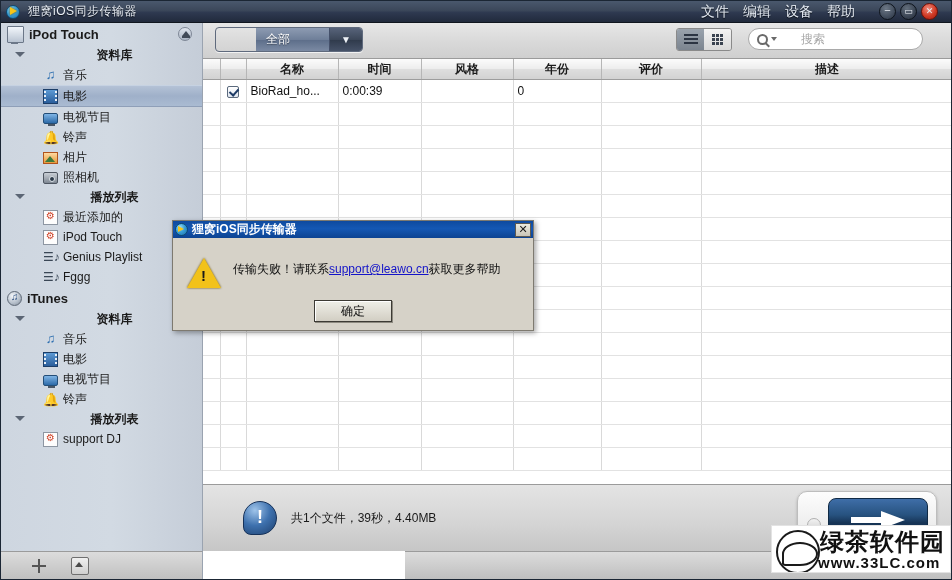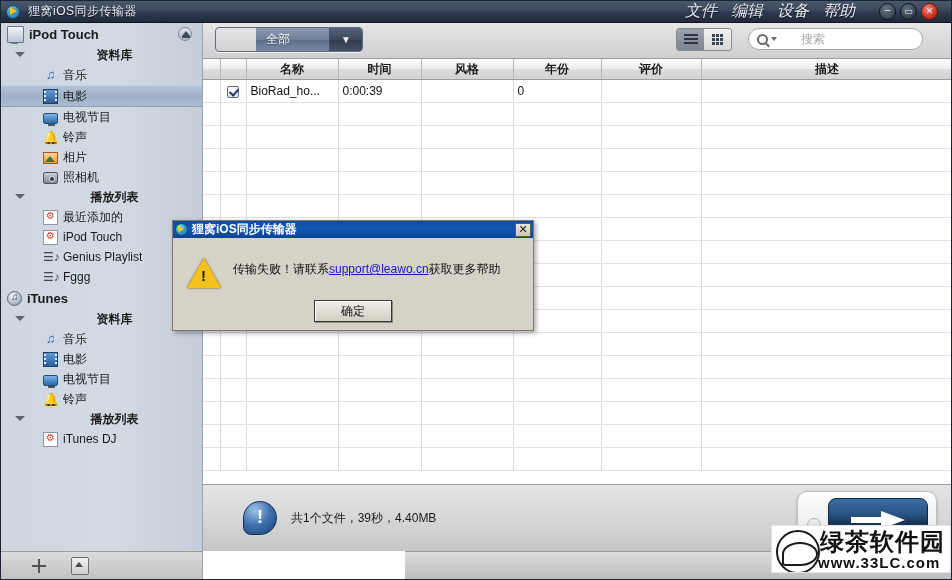--- a/index.html
+++ b/index.html
@@ -26,21 +26,21 @@
     background:radial-gradient(circle at 35% 30%,#8fd7f5 0%,#3aa0d8 45%,#1d6fa8 100%);
     border:1px solid #0d4a72;box-sizing:border-box;
   }
   .app-icon .arrow{
     position:absolute;left:4px;top:3px;width:0;height:0;
     border-top:4px solid transparent;border-bottom:4px solid transparent;border-left:7px solid #f5c518;
     filter:drop-shadow(0 0 1px #7a5c00);
   }
   .title-text{color:#e9eef5;font-size:12px;letter-spacing:0.5px;text-shadow:0 1px 1px #0b1017;}
   .menubar{margin-left:auto;display:flex;align-items:center;gap:14px;padding-right:8px;}
-  .menu-item{color:#e3e9f1;font-size:16px;cursor:default;text-shadow:0 1px 1px #0b1017;font-style:italic;}
+  .menu-item{color:#e3e9f1;font-size:14px;cursor:default;text-shadow:0 1px 1px #0b1017;}
   .wbtns{display:flex;align-items:center;gap:4px;margin-left:10px;padding-right:5px;}
   .wbtn{width:17px;height:17px;border-radius:50%;border:1px solid #0e141c;box-sizing:border-box;position:relative;}
   .wbtn.min{background:radial-gradient(circle at 40% 30%,#6d7886 0%,#434e5e 60%,#2a3342 100%);}
   .wbtn.max{background:radial-gradient(circle at 40% 30%,#646f7d 0%,#3b4554 60%,#242c39 100%);}
   .wbtn.close{background:radial-gradient(circle at 40% 30%,#f08a7a 0%,#d03a25 55%,#9c1d10 100%);border-color:#6c1108;}
   .wbtn .gl{position:absolute;left:0;right:0;top:0;bottom:0;display:flex;align-items:center;justify-content:center;color:#e9edf3;font-size:9px;line-height:1;}
   .wbtn.min .gl{font-size:11px;margin-top:-2px;}
 
   
   .sidebar{
@@ -326,21 +326,21 @@
     <div class="sb-row leaf">
       <span class="sb-ico ic-bell">🔔</span>
       <span class="lbl">铃声</span>
     </div>
     <div class="sb-row section">
       <span class="tri"></span>
       <span class="lbl">播放列表</span>
     </div>
     <div class="sb-row leaf">
       <span class="sb-ico ic-playlist"></span>
-      <span class="lbl">iTunes DJ</span>
+      <span class="lbl">support DJ</span>
     </div>
   </div>
 
   <div class="sb-footer">
     <span class="foot-ico plus"></span>
     <span class="foot-ico ejectbox"></span>
   </div>
 
   <div class="main">
 

